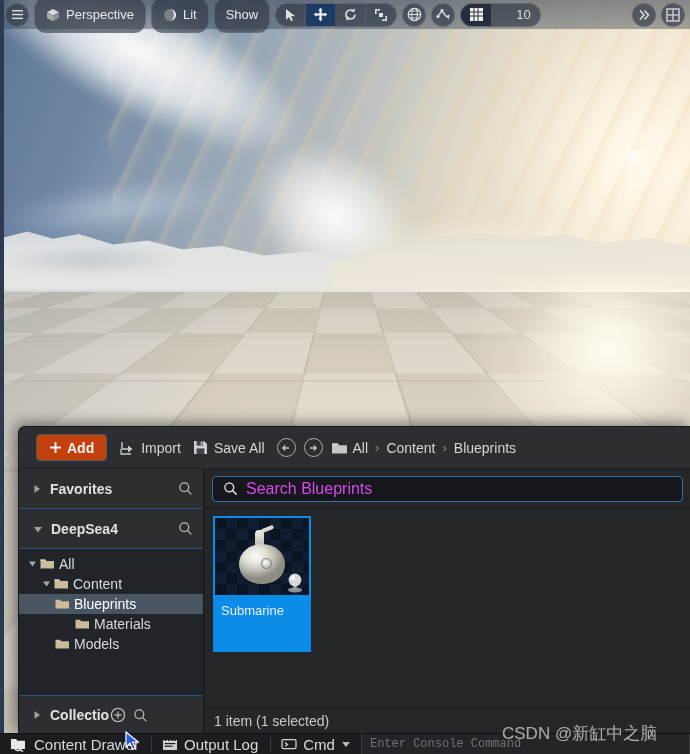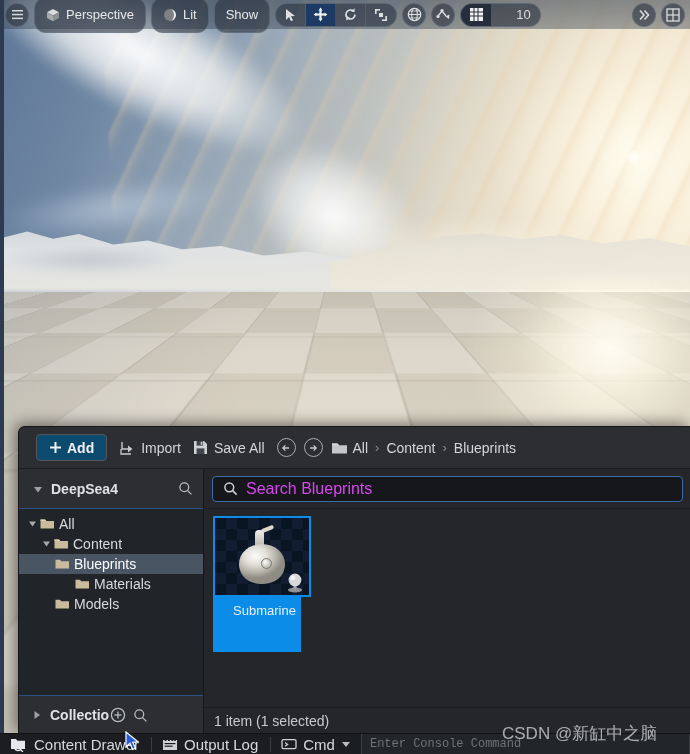--- a/index.html
+++ b/index.html
@@ -182,21 +182,21 @@
   }
   .drawer-toolbar {
     position: absolute; left: 0; top: 0; width: 672px; height: 42px;
     display: flex; align-items: center; gap: 12px; padding: 0 0 0 17px;
     background: #2c2e31;
     border-bottom: 1px solid #1b1d20;
   }
   .add-btn {
     display: flex; align-items: center; gap: 5px;
     height: 27px; padding: 0 12px;
-    background: #0c4a6e; border: 1px solid #53565a; border-radius: 4px;
+    background: #c2410c; border: 1px solid #53565a; border-radius: 4px;
     color: #f0f1f2; font-size: 14px; font-weight: bold; cursor: pointer;
   }
   .tb-text-btn {
     display: flex; align-items: center; gap: 6px;
     color: #d4d6d8; font-size: 14px; cursor: pointer;
     height: 27px;
   }
   .bc-sep { margin: 0 2px; color: #8d9092; font-size: 13px; }
   .bc-item { color: #d4d6d8; font-size: 14px; cursor: pointer; white-space: nowrap; }
   .nav-circle {
@@ -290,22 +290,22 @@
   }
   .sub-shadow {
     position: absolute; left: 26px; top: 38px; width: 40px; height: 20px;
     border-radius: 50%;
     background: radial-gradient(ellipse 50% 50% at 58% 62%, rgba(60,60,56,0.40), rgba(60,60,56,0));
   }
   .badge {
     position: absolute; right: 3px; bottom: 2px; width: 22px; height: 22px;
   }
   .tile-label {
-    width: 88px; height: 55px; background: #0c8ce9;
-    padding: 4px 0 0 18px;
+    width: 98px; height: 55px; background: #0c8ce9;
+    padding: 4px 0 0 6px;
     border: 2px solid #0c8ce9; border-top: none;
   }
   .tile-label-text { color: #e7f0f8; font-size: 13px; }
   .status-bar {
     height: 27px; display: flex; align-items: center; padding: 0 10px;
     color: #c8cacc; font-size: 14px;
     border-top: 1px solid #1b1d20; background: #242629; flex: none;
   }
 
   
@@ -536,20 +536,34 @@
         <span class="bc-item">Content</span>
         <span class="bc-sep">›</span>
         <span class="bc-item">Blueprints</span>
       </div>
     </div>
 
     <div class="drawer-body">
 
       <div class="sidebar">
 
+        <div class="side-section">
+          <span class="caret">
+            <svg width="9" height="10" viewBox="0 0 9 10">
+                <path d="M1.5 1 L7 5 L1.5 9 Z" fill="#9ea1a4"></path>
+              </svg>
+          </span>
+          <span class="s-label">Favorites</span>
+          <span class="side-icons">
+            <svg width="15" height="15" viewBox="0 0 15 15">
+              <circle cx="6.3" cy="6.3" r="4.4" fill="none" stroke="#b9bcbe" stroke-width="1.3"></circle>
+              <line x1="9.6" y1="9.6" x2="13.4" y2="13.4" stroke="#b9bcbe" stroke-width="1.3"></line>
+            </svg>
+          </span>
+        </div>
 
         <div class="side-section">
           <span class="caret">
             <svg width="10" height="9" viewBox="0 0 10 9">
                 <path d="M1 2 L9 2 L5 7.5 Z" fill="#9ea1a4"></path>
               </svg>
           </span>
           <span class="s-label">DeepSea4</span>
           <span class="side-icons">
             <svg width="15" height="15" viewBox="0 0 15 15">

